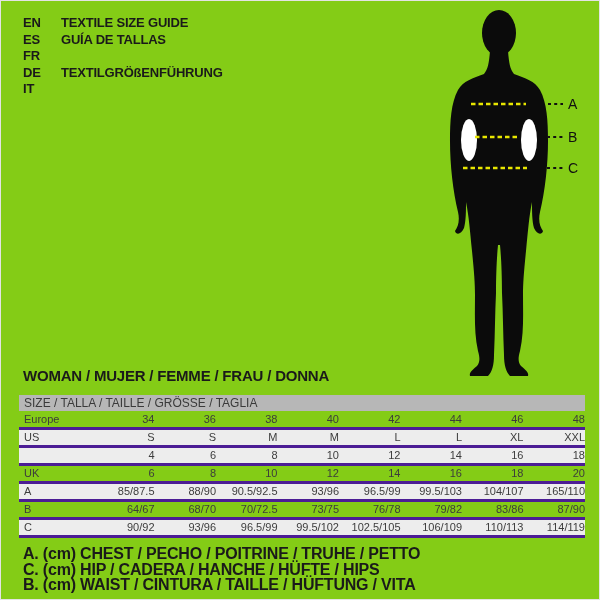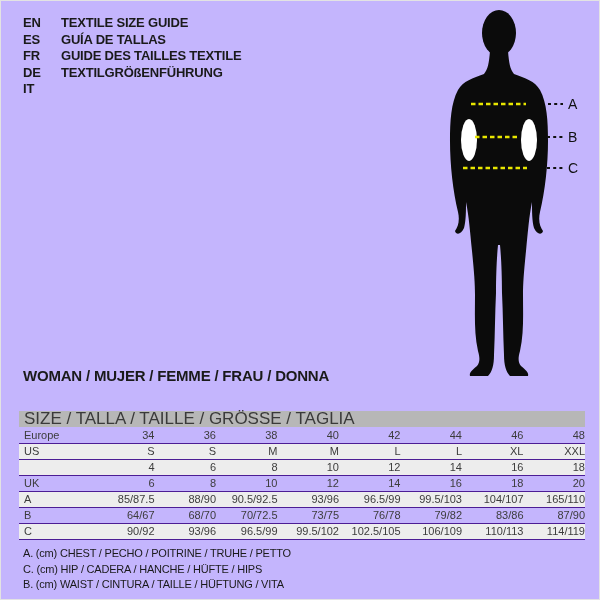--- a/index.html
+++ b/index.html
@@ -1,57 +1,56 @@
 <!DOCTYPE html>
 <html><head>
 <meta charset="utf-8">
 <style>
   html,body{margin:0;padding:0;background:#fff;}
   .page{
-    position:relative;width:600px;height:600px;background:#c4b5fd;
+    position:relative;width:600px;height:600px;background:#84cc16;
     font-family:"Liberation Sans",sans-serif;color:#1a1a1a;overflow:hidden;
     box-sizing:border-box;border:1px solid #e3e3e3;
   }
   
   .lang-block{position:absolute;left:22px;top:14px;}
   .lang-row{display:flex;line-height:16.5px;font-size:13px;font-weight:700;letter-spacing:-0.2px;}
   .lang-code{width:38px;flex:0 0 38px;}
   .lang-label{white-space:nowrap;}
   
   .figure-panel{position:absolute;left:400px;top:0;width:200px;height:380px;}
   .figure-panel svg{display:block;}
   
   .section-title{position:absolute;left:22px;top:366px;font-size:15px;font-weight:700;letter-spacing:-0.2px;}
   
   .size-table{position:absolute;left:18px;top:394px;width:566px;font-size:11px;color:#3c3c3c;}
-  .st-header{height:14px;line-height:14px;padding:1px 8px 1px 5px;font-size:17px;color:#3a3a3a;margin-bottom:1px;margin-top:16px;}
-  .st-row{display:grid;grid-template-columns:74px repeat(8,1fr);height:15px;line-height:15px;border-bottom:1px solid #4c1d95;}
+  .st-header{height:14px;line-height:14px;padding:1px 8px 1px 5px;font-size:12px;color:#3a3a3a;margin-bottom:1px;}
+  .st-row{display:grid;grid-template-columns:74px repeat(8,1fr);height:15px;line-height:15px;border-bottom:3px solid #4c1d95;}
   .st-label{padding-left:5px;text-align:left;}
   .st-cell{text-align:right;}
   
   .legend{position:absolute;left:22px;top:545px;}
-  .legend-line{font-size:11px;font-weight:400;line-height:15.5px;letter-spacing:-0.2px;white-space:nowrap;}
+  .legend-line{font-size:16px;font-weight:700;line-height:15.5px;letter-spacing:-0.2px;white-space:nowrap;}
 </style>
 </head>
 <body>
 
 <div class="page">
 
   <div class="lang-block">
       <div class="lang-row">
         <span class="lang-code">EN</span>
         <span class="lang-label">TEXTILE SIZE GUIDE</span>
       </div>
       <div class="lang-row">
         <span class="lang-code">ES</span>
         <span class="lang-label">GUÍA DE TALLAS</span>
       </div>
       <div class="lang-row">
         <span class="lang-code">FR</span>
-        <span class="lang-label">GUIDE DES TAILLES TEXTILE</span>
       </div>
       <div class="lang-row">
         <span class="lang-code">DE</span>
         <span class="lang-label">TEXTILGRÖßENFÜHRUNG</span>
       </div>
       <div class="lang-row">
         <span class="lang-code">IT</span>
       </div>
     </div>
 

